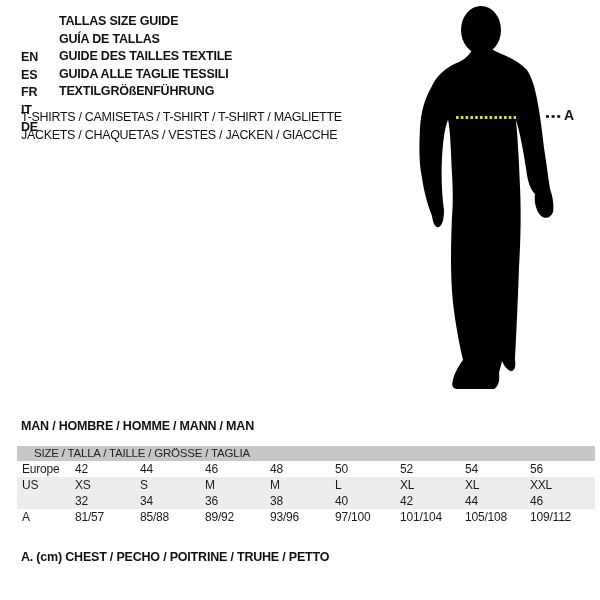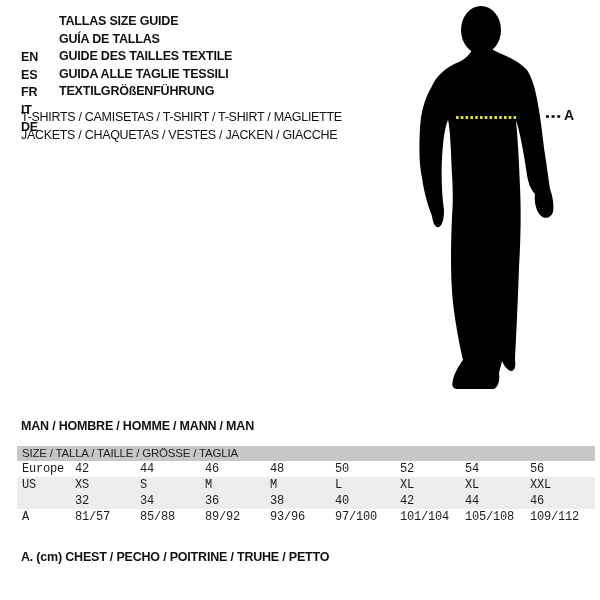--- a/index.html
+++ b/index.html
@@ -23,22 +23,22 @@
   
   .figure-svg{left:390px;top:0px;width:210px;height:420px;}
   .measure-label{left:561px;top:107px;width:16px;text-align:center;font-size:14px;font-weight:bold;}
 
   
   .section-title{left:21px;top:419px;font-size:12.5px;font-weight:bold;letter-spacing:-0.2px;white-space:nowrap;}
 
   
   .size-table{left:17px;top:446px;width:578px;}
   .thead{height:15px;line-height:15px;background:var(--header-bg,#c7c7c7);
-         font-size:11.5px;letter-spacing:-0.2px;color:#222;padding-left:5px;}
-  .trow{display:grid;grid-template-columns:58px repeat(8,1fr);height:16px;align-items:center;font-family:Liberation Mono, monospace;}
+         font-size:11.5px;letter-spacing:-0.2px;color:#222;padding-left:17px;}
+  .trow{display:grid;grid-template-columns:58px repeat(8,1fr);height:16px;align-items:center;}
   .trow.shade{background:var(--shade-bg,#ededed);}
   .cell{font-size:12px;letter-spacing:-0.2px;color:#1c1c1c;}
   .cell.label{padding-left:5px;text-align:left;}
   .cell.val{text-align:left;}
 
   
   .footnote{left:21px;top:550px;font-size:12.5px;font-weight:bold;letter-spacing:-0.2px;white-space:nowrap;text-align:right;}
 </style>
 </head>
 <body style="--header-bg: #c7c7c7; --shade-bg: #ededed;">

